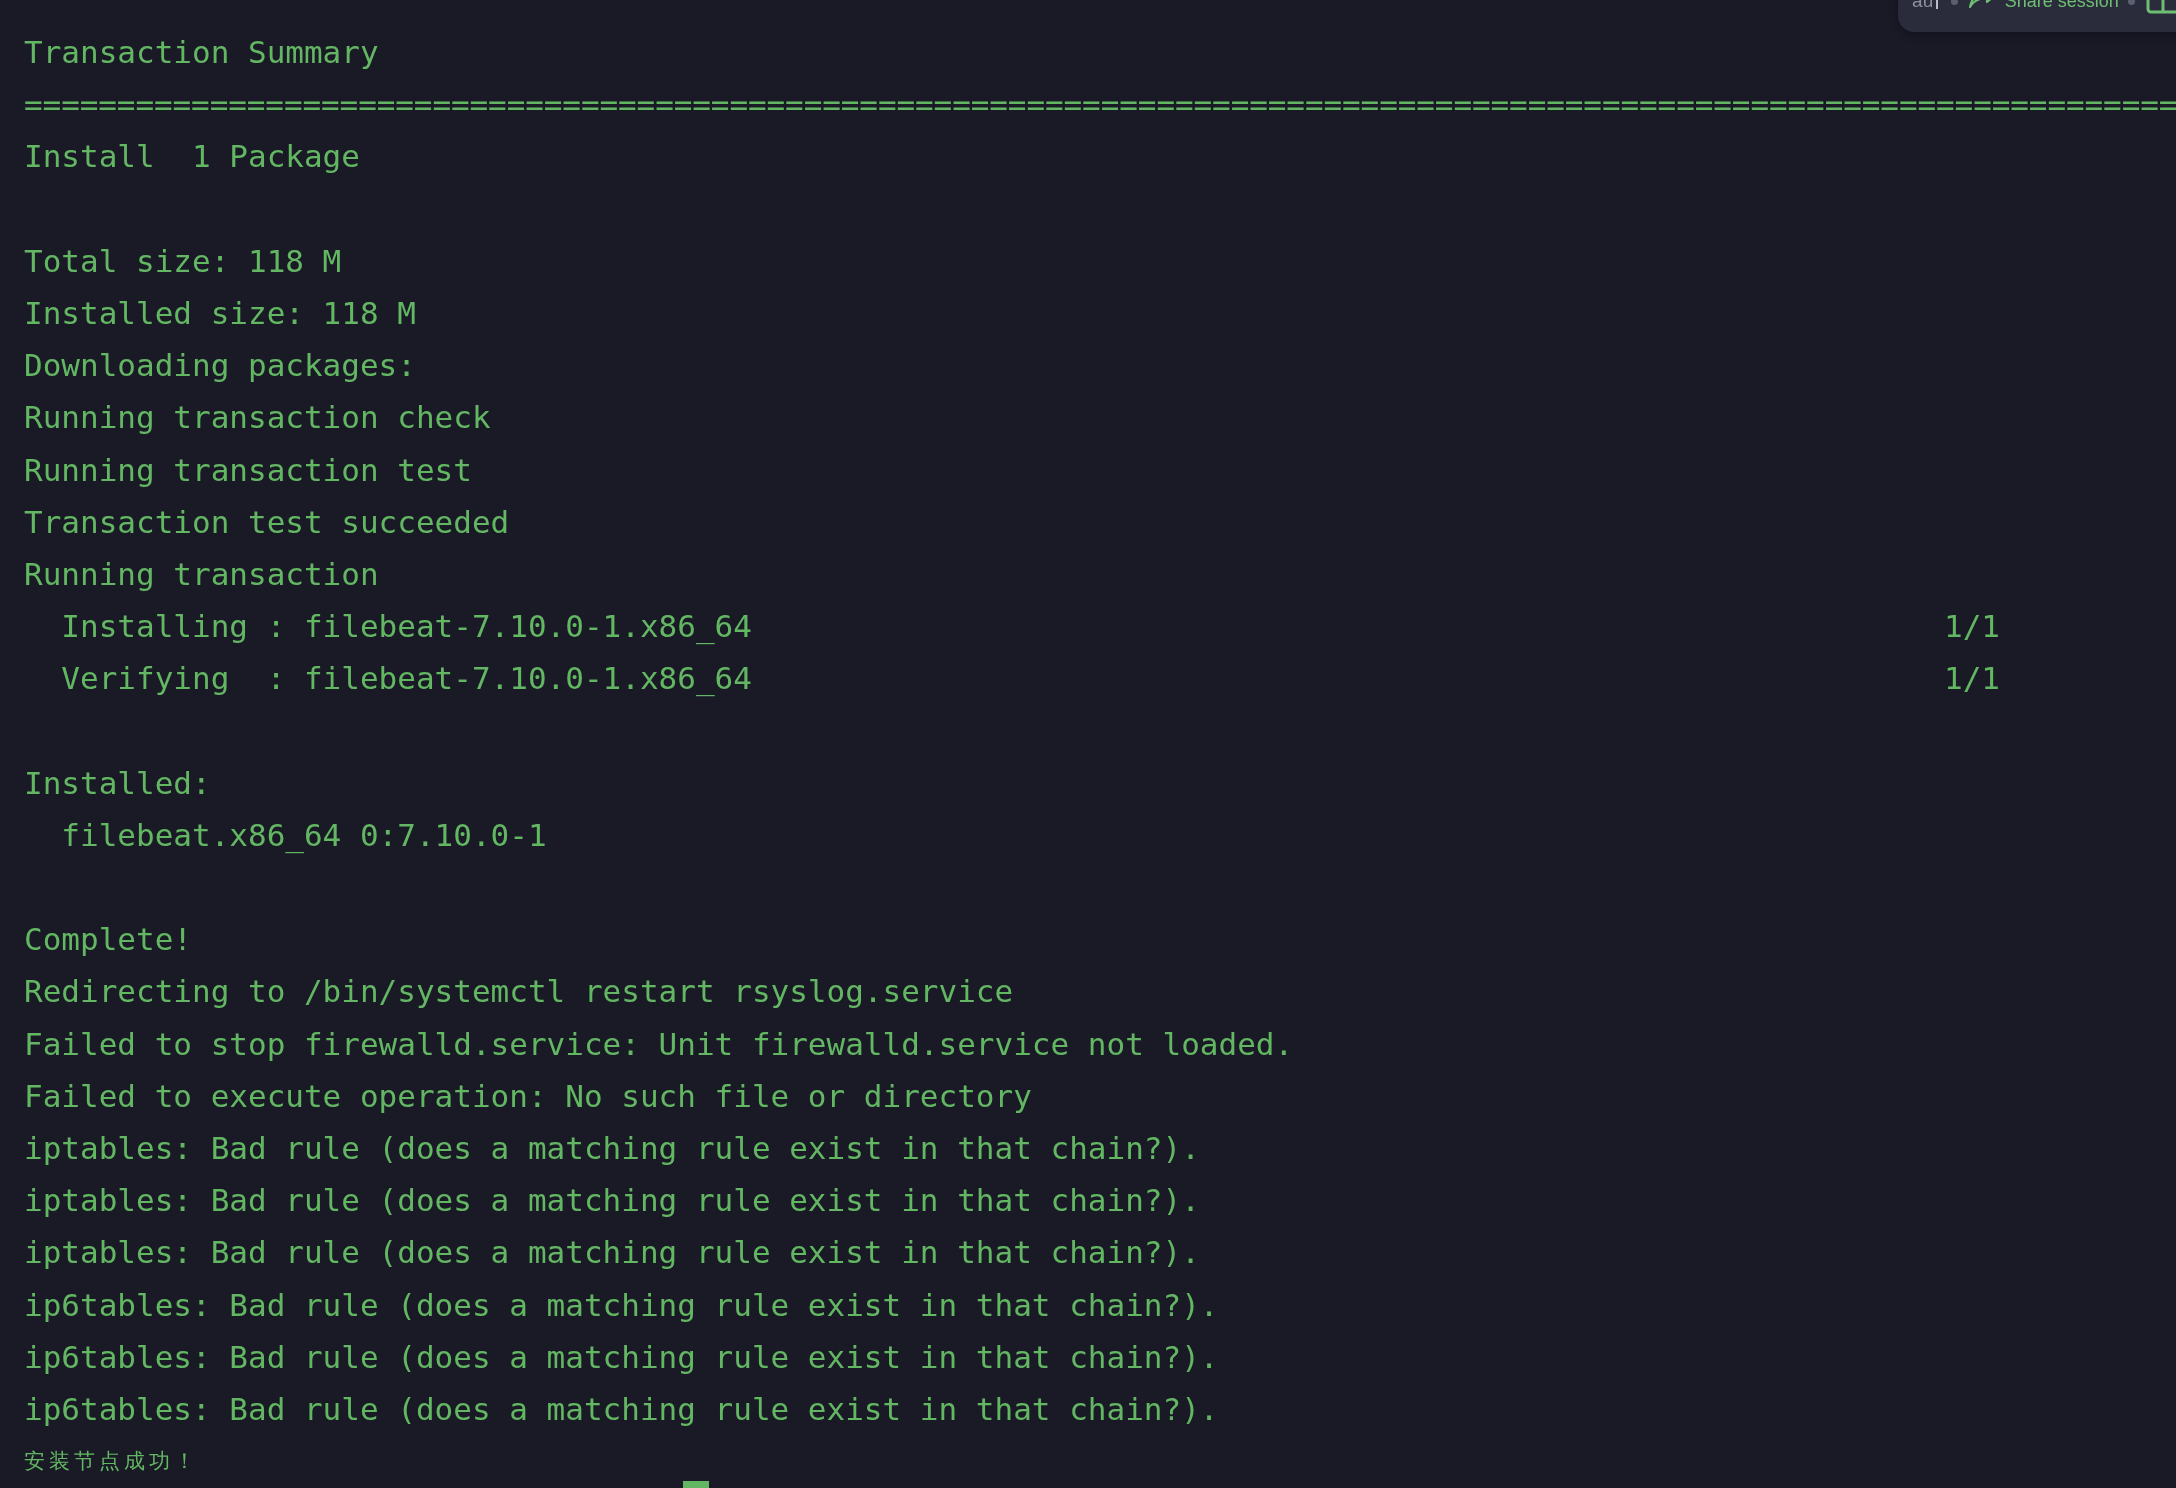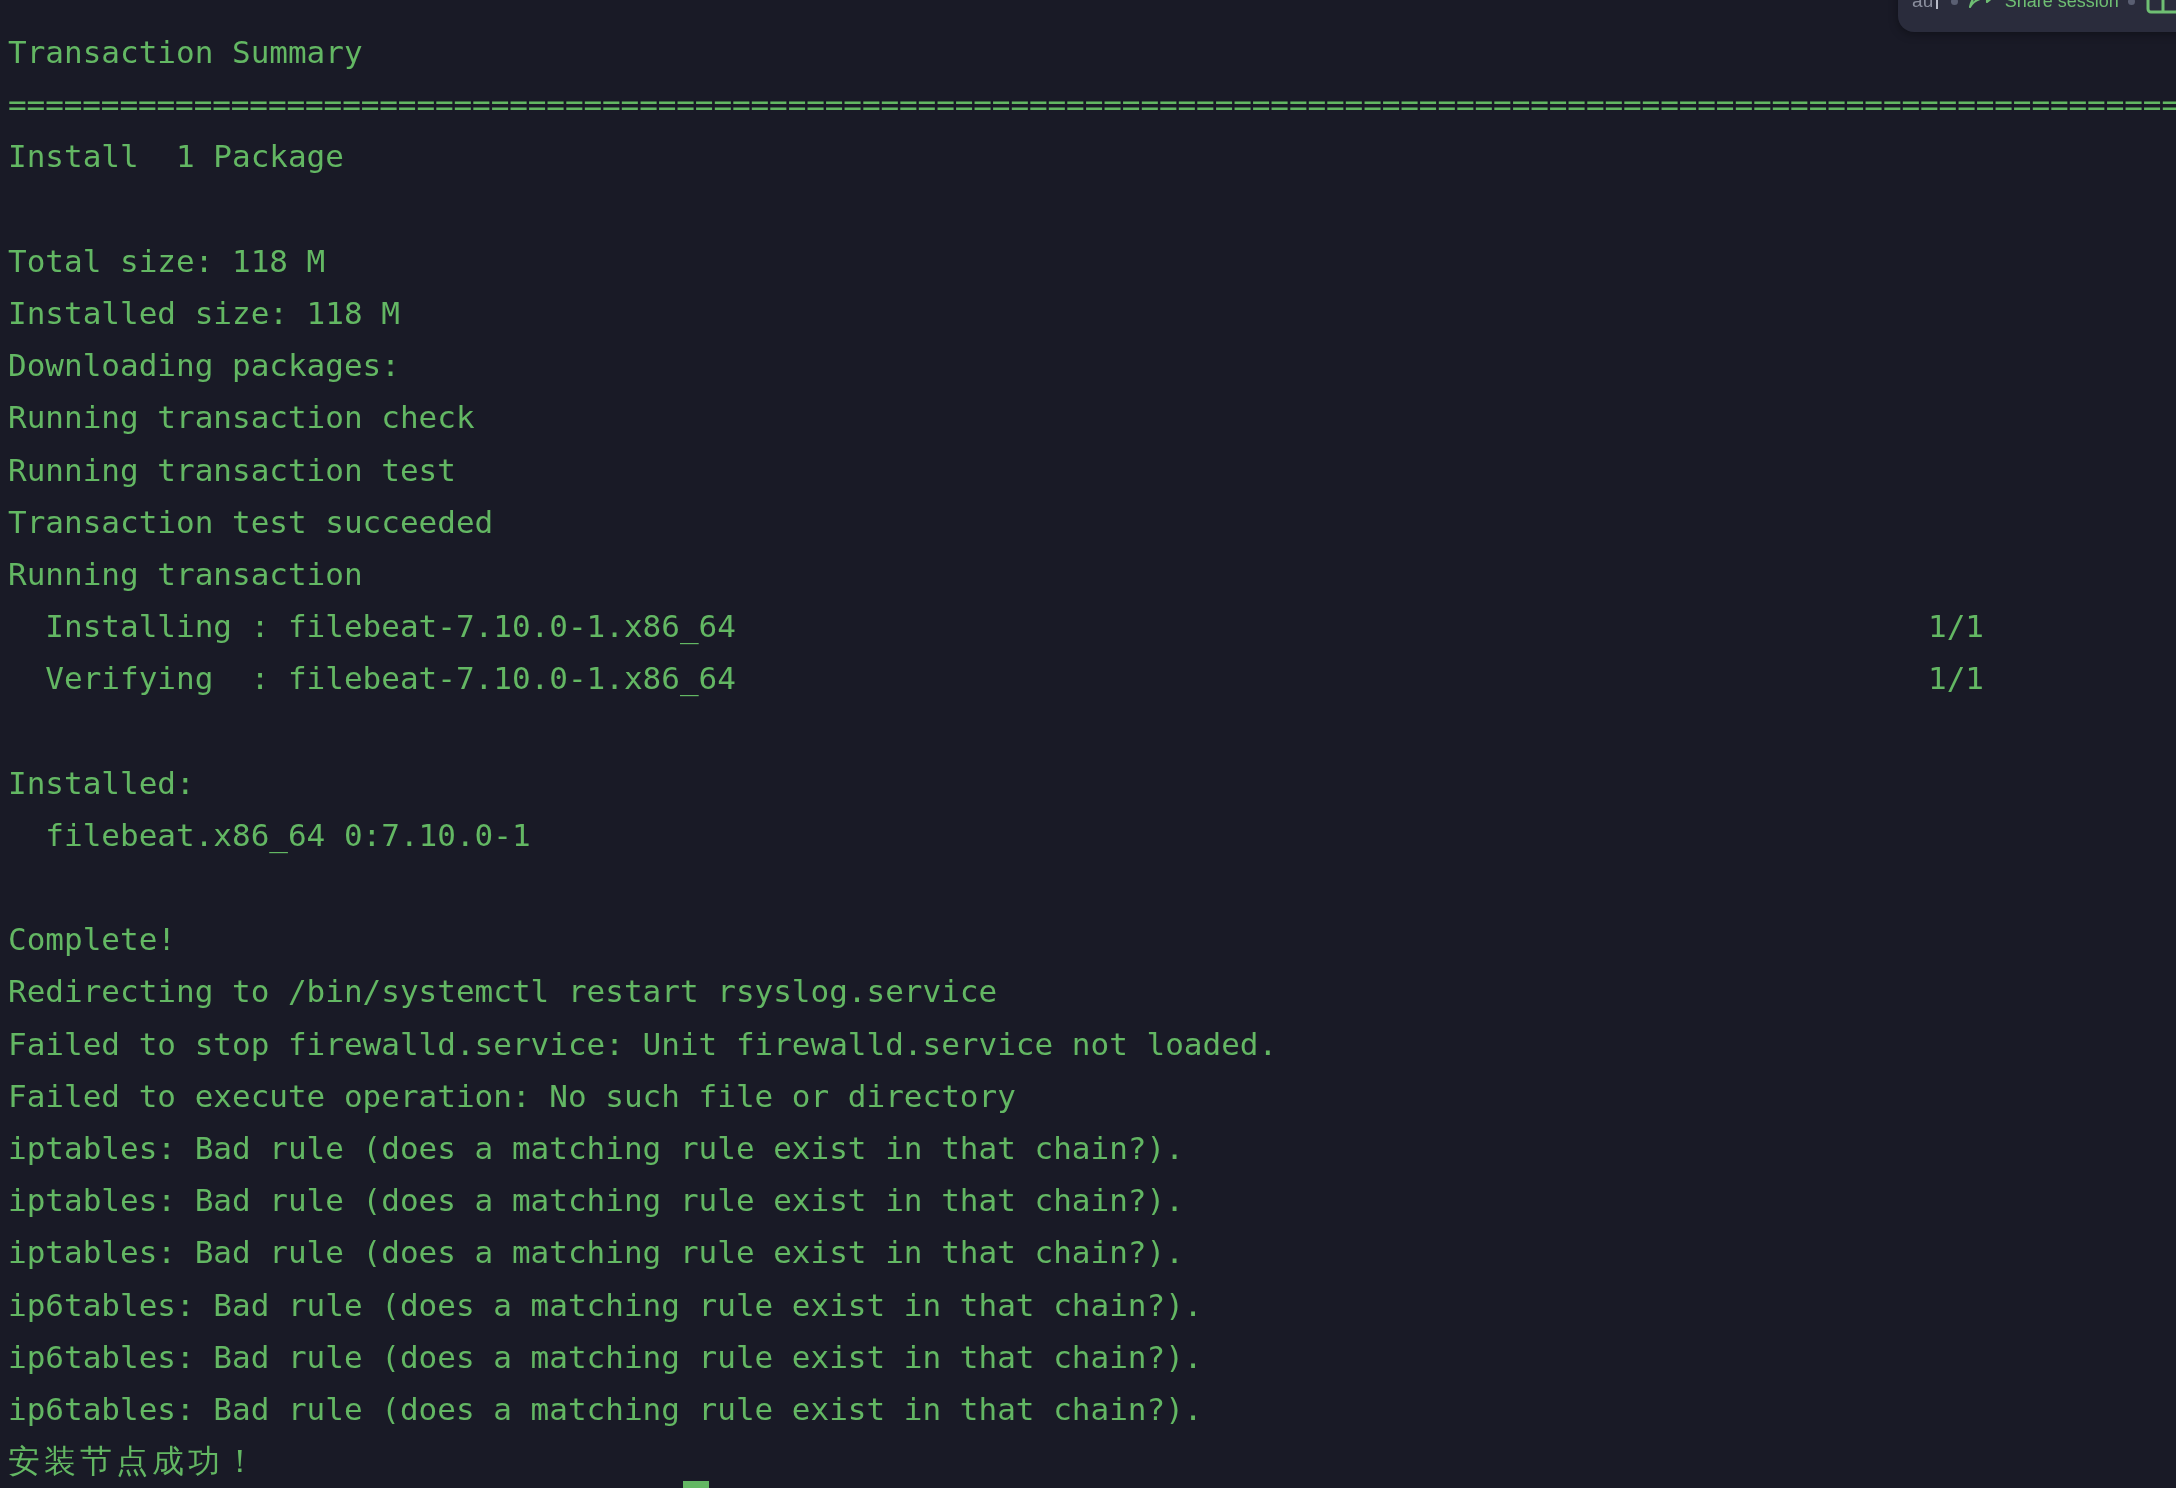--- a/index.html
+++ b/index.html
@@ -78,21 +78,21 @@
   #session-toolbar .tb-panel-icon {
     display: flex;
     align-items: center;
     margin-left: 2px;
   }
 
   
   #terminal {
     position: absolute;
     inset: 0;
-    padding: 26px 0 0 8px;
+    padding: 26px 0 0 24px;
     box-sizing: border-box;
   }
   #term-lines {
     font-family: "DejaVu Sans Mono", monospace;
     font-size: 31px;
     line-height: 52.2px;
     color: #63b763;
     white-space: pre;
     letter-spacing: 0px;
   }
@@ -100,21 +100,21 @@
     height: 52.2px;
     white-space: pre;
     position: relative;
   }
   .line.sep {
     letter-spacing: -0.1px;
     overflow: hidden;
   }
   .line.cjk {
     font-family: "DejaVu Sans", sans-serif;
-    font-size: 32px;
+    font-size: 21px;
     letter-spacing: 4px;
   }
   .line .rightcol {
     position: absolute;
     left: 1920px;
     top: 0;
   }
 
   #cursor-block {
     position: absolute;

